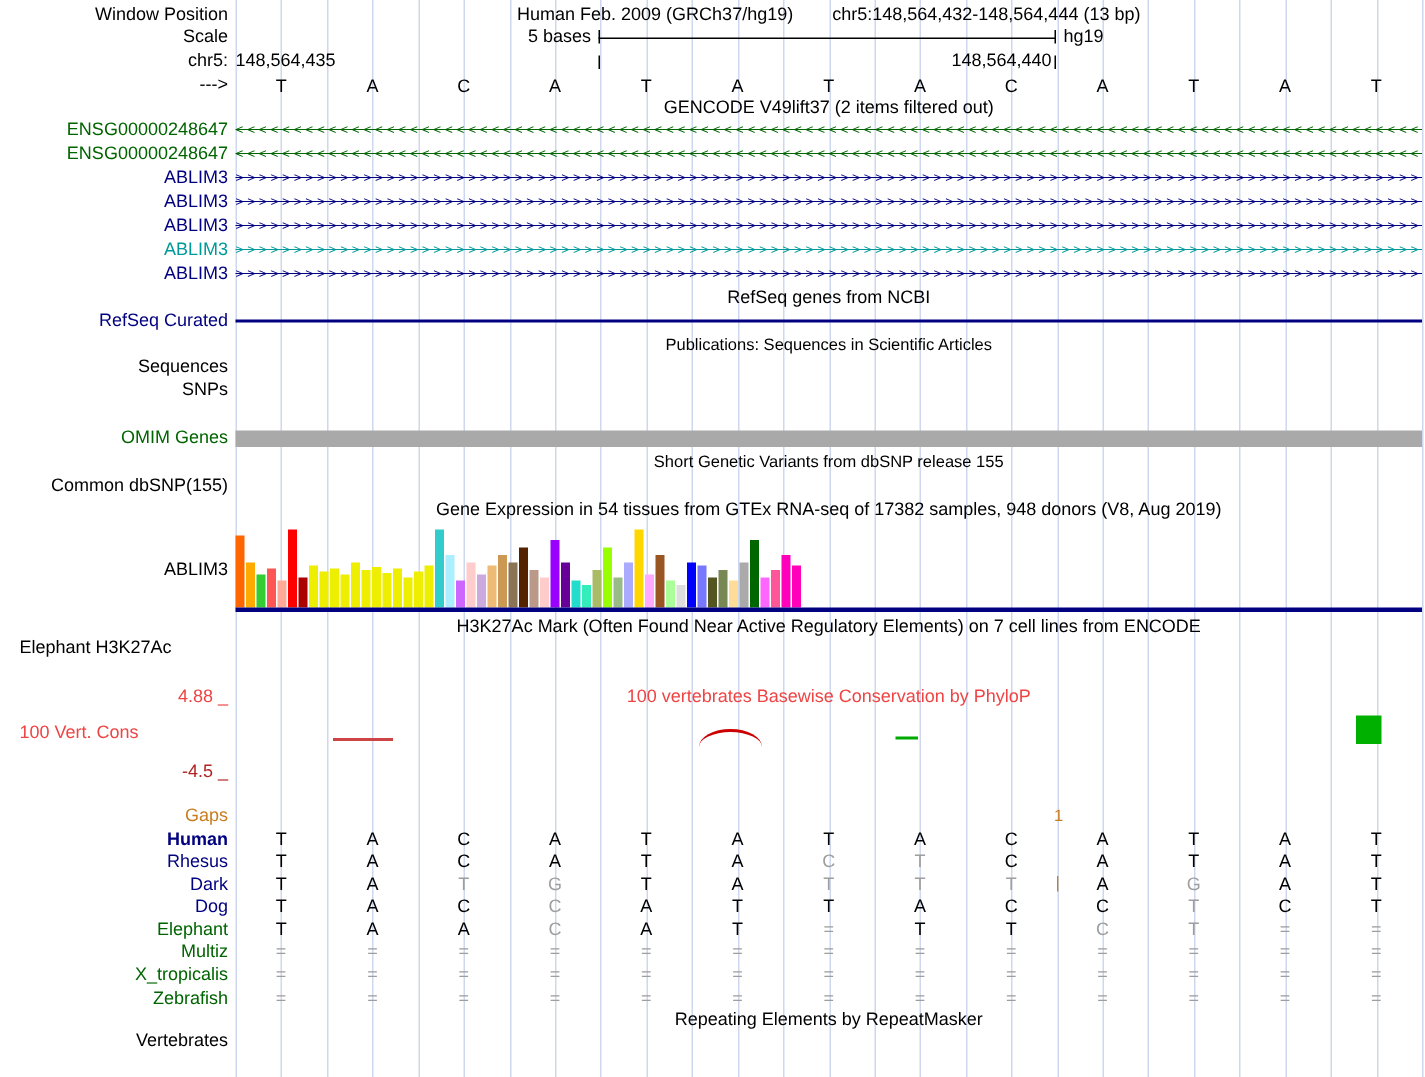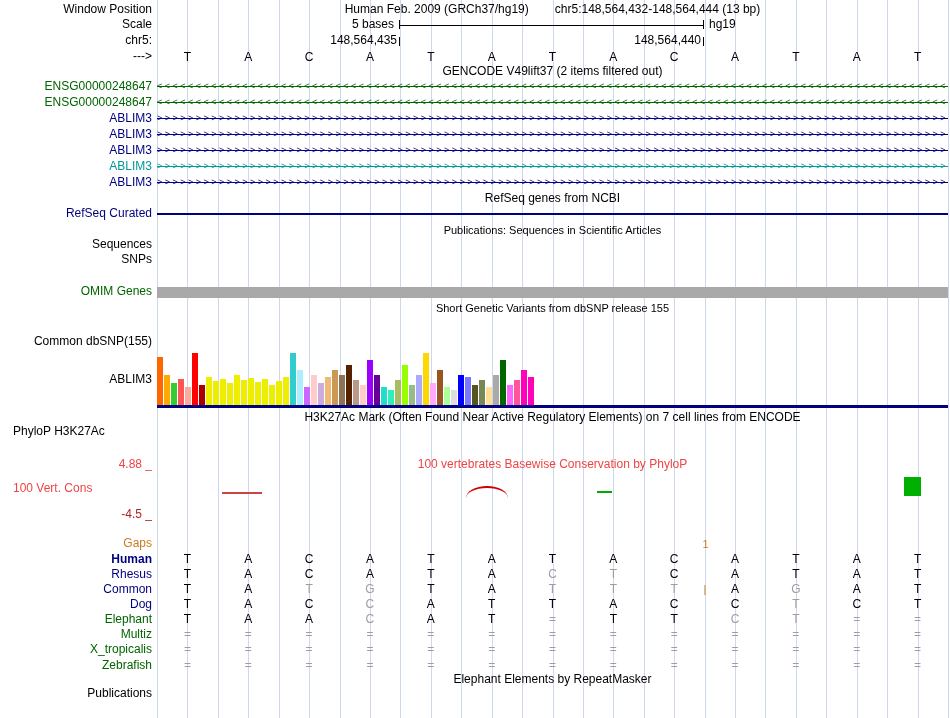--- a/index.html
+++ b/index.html
@@ -71,21 +71,21 @@
   <div class="llabel" style="top:3px">Window Position</div>
 
   <div class="llabel" style="top:18px">Scale</div>
   <div style="position:absolute;left:157px;top:18px;width:237px;text-align:right;height:13px;line-height:13px">5 bases</div>
   <div class="hline" style="left:399px;top:25px;width:305px;height:1px;background:#000"></div>
   <div class="tick" style="left:399px;top:20px;height:9px"></div>
   <div class="tick" style="left:703px;top:20px;height:9px"></div>
   <div style="position:absolute;left:709px;top:18px;height:13px;line-height:13px">hg19</div>
 
   <div class="llabel" style="top:34px">chr5:</div>
-  <div style="position:absolute;left:157px;top:34px;width:240px;text-align:right;height:13px;line-height:13px">148,564,435</div>
+  <div style="position:absolute;left:157px;top:34px;width:240px;height:13px;line-height:13px">148,564,435</div>
   <div class="tick" style="left:399px;top:37px;height:9px"></div>
   <div style="position:absolute;left:459px;top:34px;width:242px;text-align:right;height:13px;line-height:13px">148,564,440</div>
   <div class="tick" style="left:703px;top:37px;height:9px"></div>
 
   <div class="llabel" style="top:50px">---&gt;</div>
   <div id="bases-row">
       <div class="base-letter" style="left: 187.423px; top: 50px;">T</div>
       <div class="base-letter" style="left: 248.269px; top: 50px;">A</div>
       <div class="base-letter" style="left: 309.115px; top: 50px;">C</div>
       <div class="base-letter" style="left: 369.962px; top: 50px;">A</div>
@@ -123,22 +123,23 @@
   <div class="hline" style="left:157px;top:213px;width:791px;height:2px;background:#000080"></div>
 
   <div class="ctitle small" style="top:224px">Publications: Sequences in Scientific Articles</div>
   <div class="llabel" style="top:238px">Sequences</div>
   <div class="llabel" style="top:253px">SNPs</div>
 
   <div class="llabel green" style="top:285px">OMIM Genes</div>
   <div class="hline" style="left:157px;top:287px;width:791px;height:11px;background:#a9a9a9"></div>
 
   <div class="ctitle small" style="top:302px">Short Genetic Variants from dbSNP release 155</div>
-  <div class="llabel" style="top:335px">Common dbSNP(155)</div>
-
+  <div class="llabel" style="top:317px">Common dbSNP(155)</div>
+
+  <div class="ctitle" style="top:333px">Gene Expression in 54 tissues from GTEx RNA-seq of 17382 samples, 948 donors (V8, Aug 2019)</div>
   <div class="llabel" style="top:373px">ABLIM3</div>
   <div id="gtex-bars">
       <div class="bar" style="left: 157px; top: 357px; height: 48px; background: rgb(255, 102, 0);"></div>
       <div class="bar" style="left: 164px; top: 375px; height: 30px; background: rgb(255, 170, 0);"></div>
       <div class="bar" style="left: 171px; top: 383px; height: 22px; background: rgb(51, 204, 51);"></div>
       <div class="bar" style="left: 178px; top: 379px; height: 26px; background: rgb(255, 85, 85);"></div>
       <div class="bar" style="left: 185px; top: 387px; height: 18px; background: rgb(255, 170, 153);"></div>
       <div class="bar" style="left: 192px; top: 353px; height: 52px; background: rgb(255, 0, 0);"></div>
       <div class="bar" style="left: 199px; top: 385px; height: 20px; background: rgb(170, 0, 0);"></div>
       <div class="bar" style="left: 206px; top: 377px; height: 28px; background: rgb(238, 238, 0);"></div>
@@ -185,21 +186,21 @@
       <div class="bar" style="left: 493px; top: 375px; height: 30px; background: rgb(170, 170, 170);"></div>
       <div class="bar" style="left: 500px; top: 360px; height: 45px; background: rgb(0, 102, 0);"></div>
       <div class="bar" style="left: 507px; top: 385px; height: 20px; background: rgb(255, 102, 255);"></div>
       <div class="bar" style="left: 514px; top: 380px; height: 25px; background: rgb(255, 85, 153);"></div>
       <div class="bar" style="left: 521px; top: 370px; height: 35px; background: rgb(255, 0, 187);"></div>
       <div class="bar" style="left: 528px; top: 377px; height: 28px; background: rgb(255, 0, 187);"></div>
     </div>
   <div class="hline" style="left:157px;top:405px;width:791px;height:3px;background:#000080"></div>
 
   <div class="ctitle" style="top:411px">H3K27Ac Mark (Often Found Near Active Regulatory Elements) on 7 cell lines from ENCODE</div>
-  <div class="lleft" style="top:425px">PhyloP H3K27Ac</div>
+  <div class="lleft" style="top:425px">Elephant H3K27Ac</div>
 
   <div class="ctitle blue" style="top:458px">100 vertebrates Basewise Conservation by PhyloP</div>
   <div class="llabel blue" style="top:458px">4.88 _</div>
   <div class="lleft blue" style="top:482px">100 Vert. Cons</div>
   <div id="cons-marks">
       <div class="cons-mark" style="left: 222px; top: 492px; width: 40px; height: 2px; background: rgb(204, 68, 68);"></div>
       <div class="cons-hump" style="left: 466px; top: 486px; width: 42px; height: 10px; border-top-color: rgb(204, 0, 0);"></div>
       <div class="cons-mark" style="left: 597px; top: 491px; width: 15px; height: 2px; background: rgb(0, 170, 0);"></div>
       <div class="cons-mark" style="left: 904px; top: 477px; width: 17px; height: 19px; background: rgb(0, 176, 0);"></div>
     </div>
@@ -229,21 +230,21 @@
       <div class="aln-cell" style="left: 369.962px; top: 567px;">A</div>
       <div class="aln-cell" style="left: 430.808px; top: 567px;">T</div>
       <div class="aln-cell" style="left: 491.654px; top: 567px;">A</div>
       <div class="aln-cell gray" style="left: 552.5px; top: 567px;">C</div>
       <div class="aln-cell gray" style="left: 613.346px; top: 567px;">T</div>
       <div class="aln-cell" style="left: 674.192px; top: 567px;">C</div>
       <div class="aln-cell" style="left: 735.038px; top: 567px;">A</div>
       <div class="aln-cell" style="left: 795.885px; top: 567px;">T</div>
       <div class="aln-cell" style="left: 856.731px; top: 567px;">A</div>
       <div class="aln-cell" style="left: 917.577px; top: 567px;">T</div>
-      <div class="llabel navy" style="top: 582px; height: 15px; line-height: 15px;">Common</div>
+      <div class="llabel navy" style="top: 582px; height: 15px; line-height: 15px;">Dark</div>
       <div class="aln-cell" style="left: 187.423px; top: 582px;">T</div>
       <div class="aln-cell" style="left: 248.269px; top: 582px;">A</div>
       <div class="aln-cell gray" style="left: 309.115px; top: 582px;">T</div>
       <div class="aln-cell gray" style="left: 369.962px; top: 582px;">G</div>
       <div class="aln-cell" style="left: 430.808px; top: 582px;">T</div>
       <div class="aln-cell" style="left: 491.654px; top: 582px;">A</div>
       <div class="aln-cell gray" style="left: 552.5px; top: 582px;">T</div>
       <div class="aln-cell gray" style="left: 613.346px; top: 582px;">T</div>
       <div class="aln-cell gray" style="left: 674.192px; top: 582px;">T</div>
       <div class="aln-ins" style="left: 703.615px; top: 582px;">|</div>
@@ -316,16 +317,16 @@
       <div class="aln-cell gray" style="left: 491.654px; top: 658px;">=</div>
       <div class="aln-cell gray" style="left: 552.5px; top: 658px;">=</div>
       <div class="aln-cell gray" style="left: 613.346px; top: 658px;">=</div>
       <div class="aln-cell gray" style="left: 674.192px; top: 658px;">=</div>
       <div class="aln-cell gray" style="left: 735.038px; top: 658px;">=</div>
       <div class="aln-cell gray" style="left: 795.885px; top: 658px;">=</div>
       <div class="aln-cell gray" style="left: 856.731px; top: 658px;">=</div>
       <div class="aln-cell gray" style="left: 917.577px; top: 658px;">=</div>
     </div>
 
-  <div class="ctitle" style="top:673px">Elephant Elements by RepeatMasker</div>
-  <div class="llabel" style="top:687px">Publications</div>
+  <div class="ctitle" style="top:673px">Repeating Elements by RepeatMasker</div>
+  <div class="llabel" style="top:687px">Vertebrates</div>
 
 </div>
 
 </body></html>

